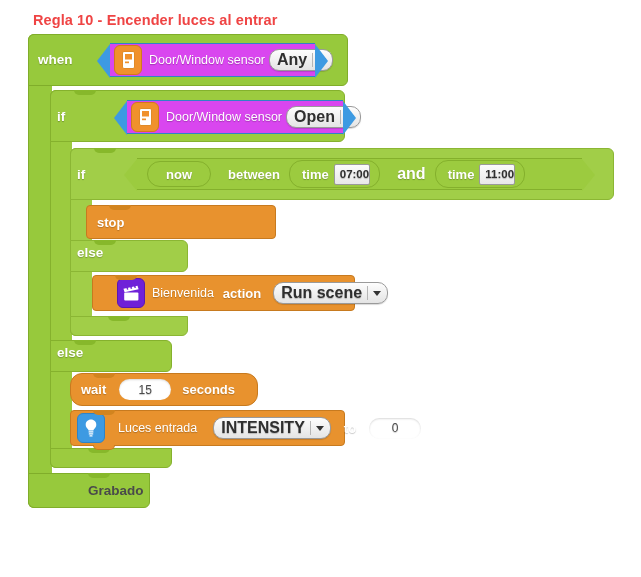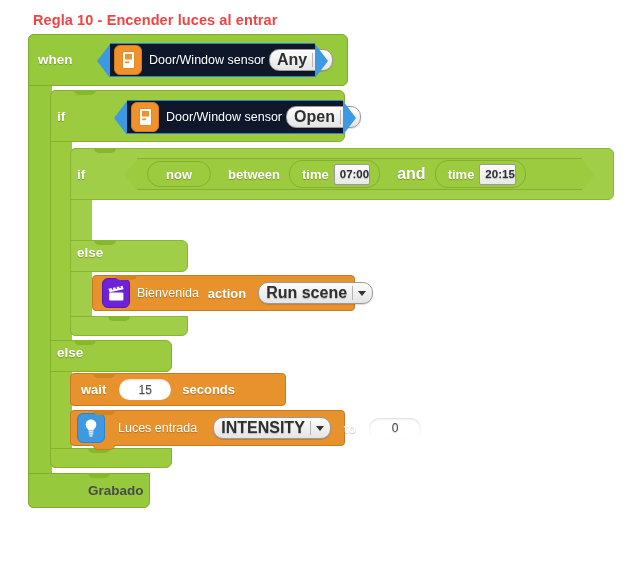--- a/index.html
+++ b/index.html
@@ -92,21 +92,21 @@
     position: absolute;
     display: flex;
     align-items: center;
     box-sizing: border-box;
     color: #ffffff;
     font-size: 12.5px;
     height: 34px;
     padding: 0 6px 0 4px;
   }
   .hex-blue {
-    background: #0f172a;
+    background: #d946ef;
     border-top: 1px solid #2f83c6;
     border-bottom: 1px solid #2f83c6;
     text-align: right;
   }
   .hex::before, .hex::after {
     content: "";
     position: absolute;
     top: 0;
     width: 0;
     height: 0;
@@ -361,56 +361,60 @@
       <span class="field-time">
         <span>07:00</span>
         <span class="dd-sep"></span>
         <span class="dd-arrow"></span>
       </span>
     </span>
     <span class="txt-white txt-bold" style="margin:0 9px; font-size:16px;">and</span>
     <span class="pill-green">
       <span>time</span>
       <span class="field-time">
-        <span>20:15</span>
+        <span>11:00</span>
         <span class="dd-sep"></span>
         <span class="dd-arrow"></span>
       </span>
     </span>
   </div>
 
   <div class="green green-l3" style="left:70px; top:240px; width:118px; height:32px; border-radius:0 6px 6px 0;"></div>
   <div class="gnotch" style="left:94px; top:240px;"></div>
   <span class="kw" style="left:77px; top:245px;">else</span>
 
   <div class="green green-l3" style="left:70px; top:316px; width:118px; height:20px; border-radius:0 0 6px 6px;"></div>
   <div class="gnotch" style="left:108px; top:316px;"></div>
 
-
-  <div class="orange" style="left:92px; top:275px; width:263px; height:36px; padding-left:9px;">
+  <div class="orange" style="left:86px; top:205px; width:190px; height:34px;">
+    <span class="notch-top"></span>
+    <span class="lbl">stop</span>
+  </div>
+
+  <div class="orange" style="left:92px; top:275px; width:263px; height:36px; padding-left:24px;">
     <span class="notch-top"></span>
     <span class="blk-icon icon-scene">
       <svg width="17" height="16" viewBox="0 0 17 16" aria-hidden="true">
         <polygon points="0.5,3.8 14.5,0.8 15.6,4.2 1.6,7.2" fill="#ffffff"></polygon>
         <polygon points="3.2,2.1 4.6,1.8 5.4,4.4 4.0,4.7" fill="#6f21d8"></polygon>
         <polygon points="7.0,1.3 8.4,1.0 9.2,3.6 7.8,3.9" fill="#6f21d8"></polygon>
         <polygon points="10.8,0.5 12.2,0.2 13.0,2.8 11.6,3.1" fill="#6f21d8"></polygon>
         <rect x="1.2" y="7.4" width="14.2" height="8.2" rx="1" fill="#ffffff"></rect>
       </svg>
     </span>
     <span class="txt-white" style="font-weight:normal; font-size:12.5px; margin-right:9px;">Bienvenida</span>
     <span class="lbl">action</span>
     <span class="dd">
       <span>Run scene</span>
       <span class="dd-sep"></span>
       <span class="dd-arrow"></span>
     </span>
   </div>
 
-  <div class="orange" style="left:70px; top:373px; width:216px; height:33px;">
+  <div class="orange" style="left:70px; top:373px; width:188px; height:33px;border-radius:12px;">
     <span class="notch-top"></span>
     <span class="lbl">wait</span>
     <span class="field-oval">
       <span>15</span>
     </span>
     <span class="lbl" style="margin-left:6px;">seconds</span>
   </div>
 
   <div class="orange" style="left:70px; top:410px; width:275px; height:36px; padding-left:6px;gap:6px;">
     <span class="notch-top"></span>

